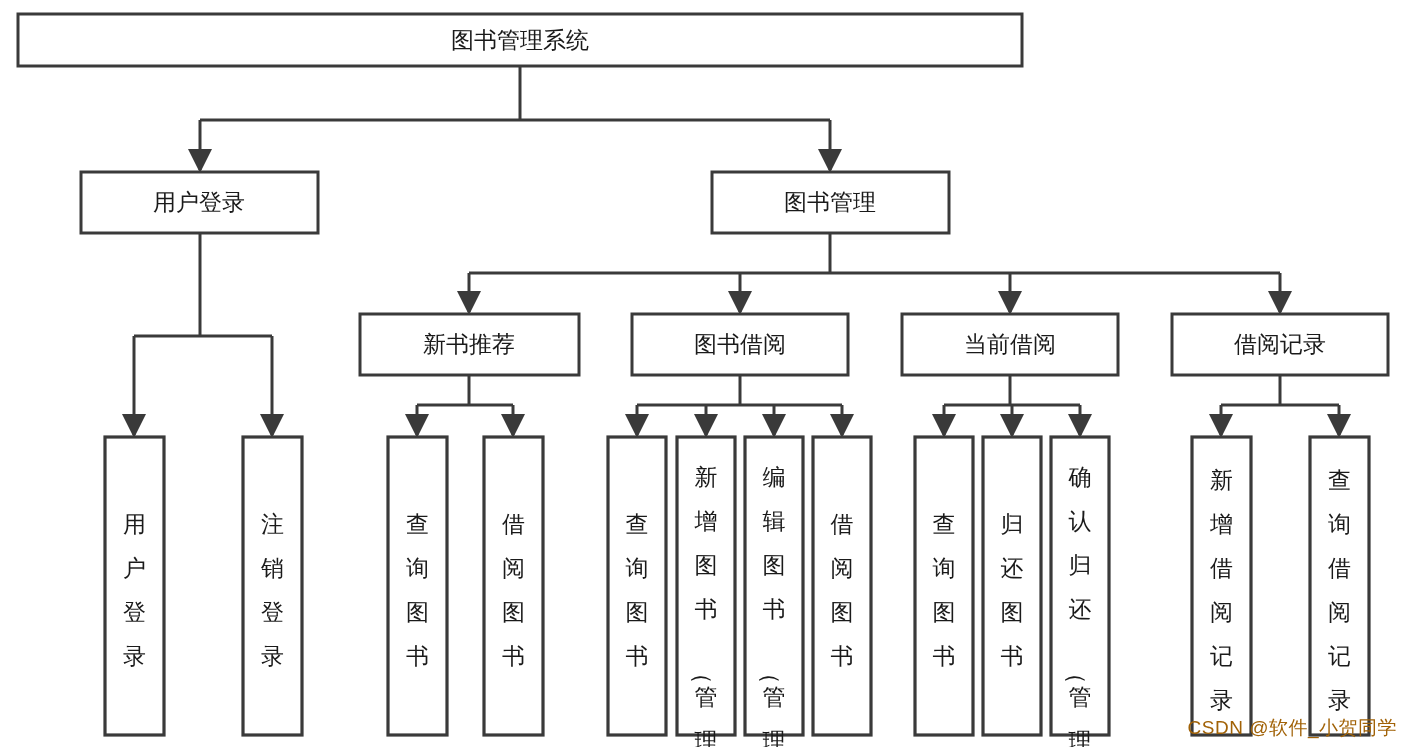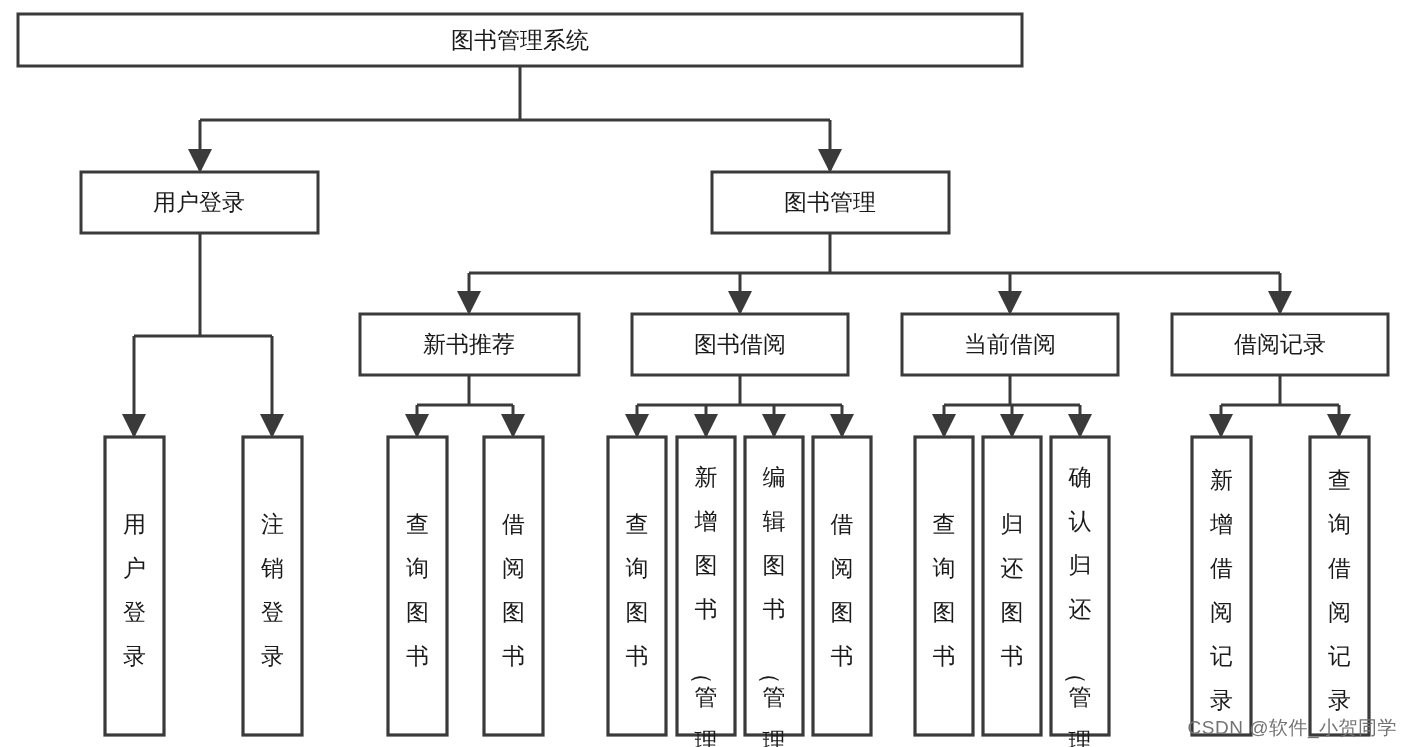--- a/index.html
+++ b/index.html
@@ -54,21 +54,21 @@
     font-size: 23px;
     fill: #1a1a1a;
     text-anchor: middle;
   }
   .watermark {
     position: absolute;
     right: 8px;
     bottom: 6px;
     font-family: "Liberation Sans", "DejaVu Sans", sans-serif;
     font-size: 19px;
-    color: #737373;
+    color: #a16207;
     letter-spacing: 0.5px;
     white-space: nowrap;
     pointer-events: none;
   }
 </style>
 </head>
 <body>
 
 <div id="diagram-root">
 

